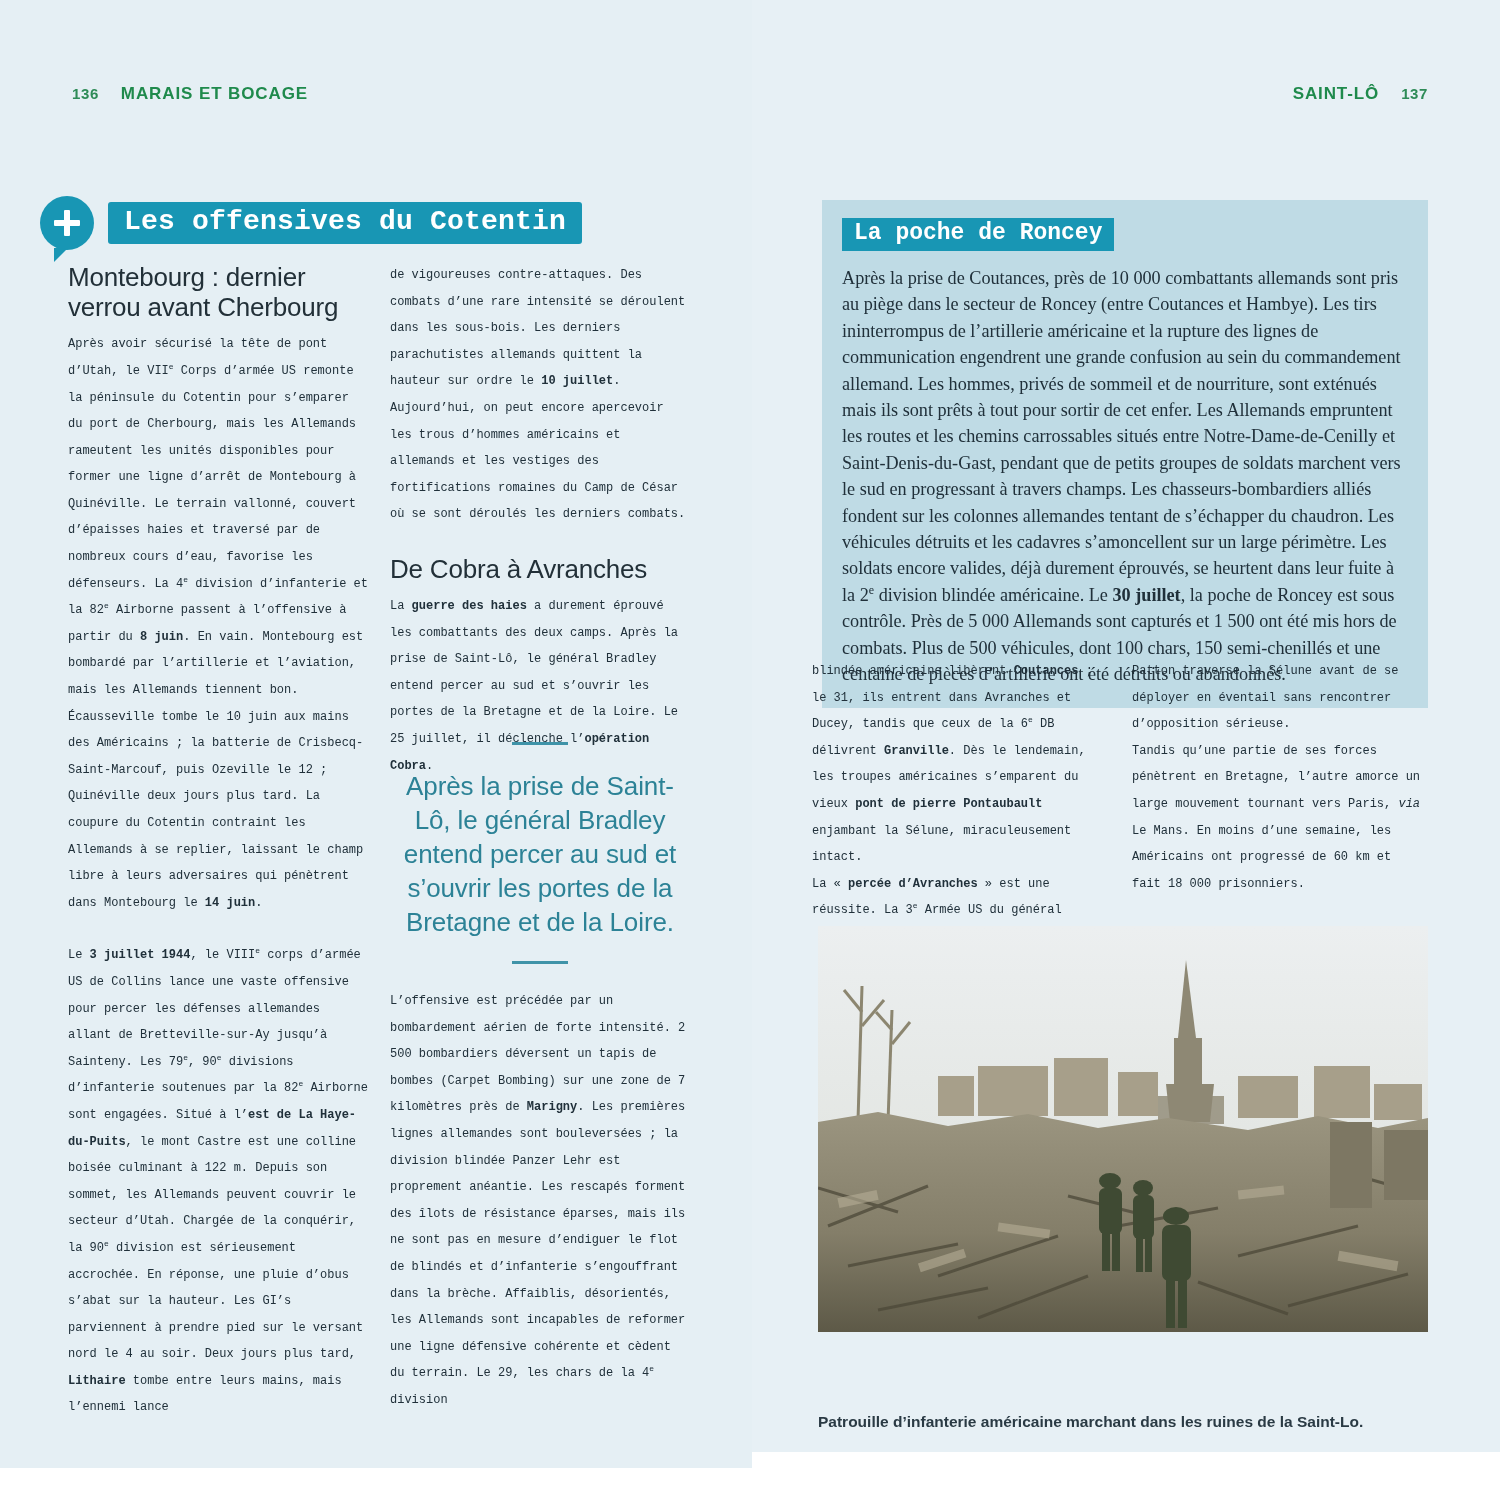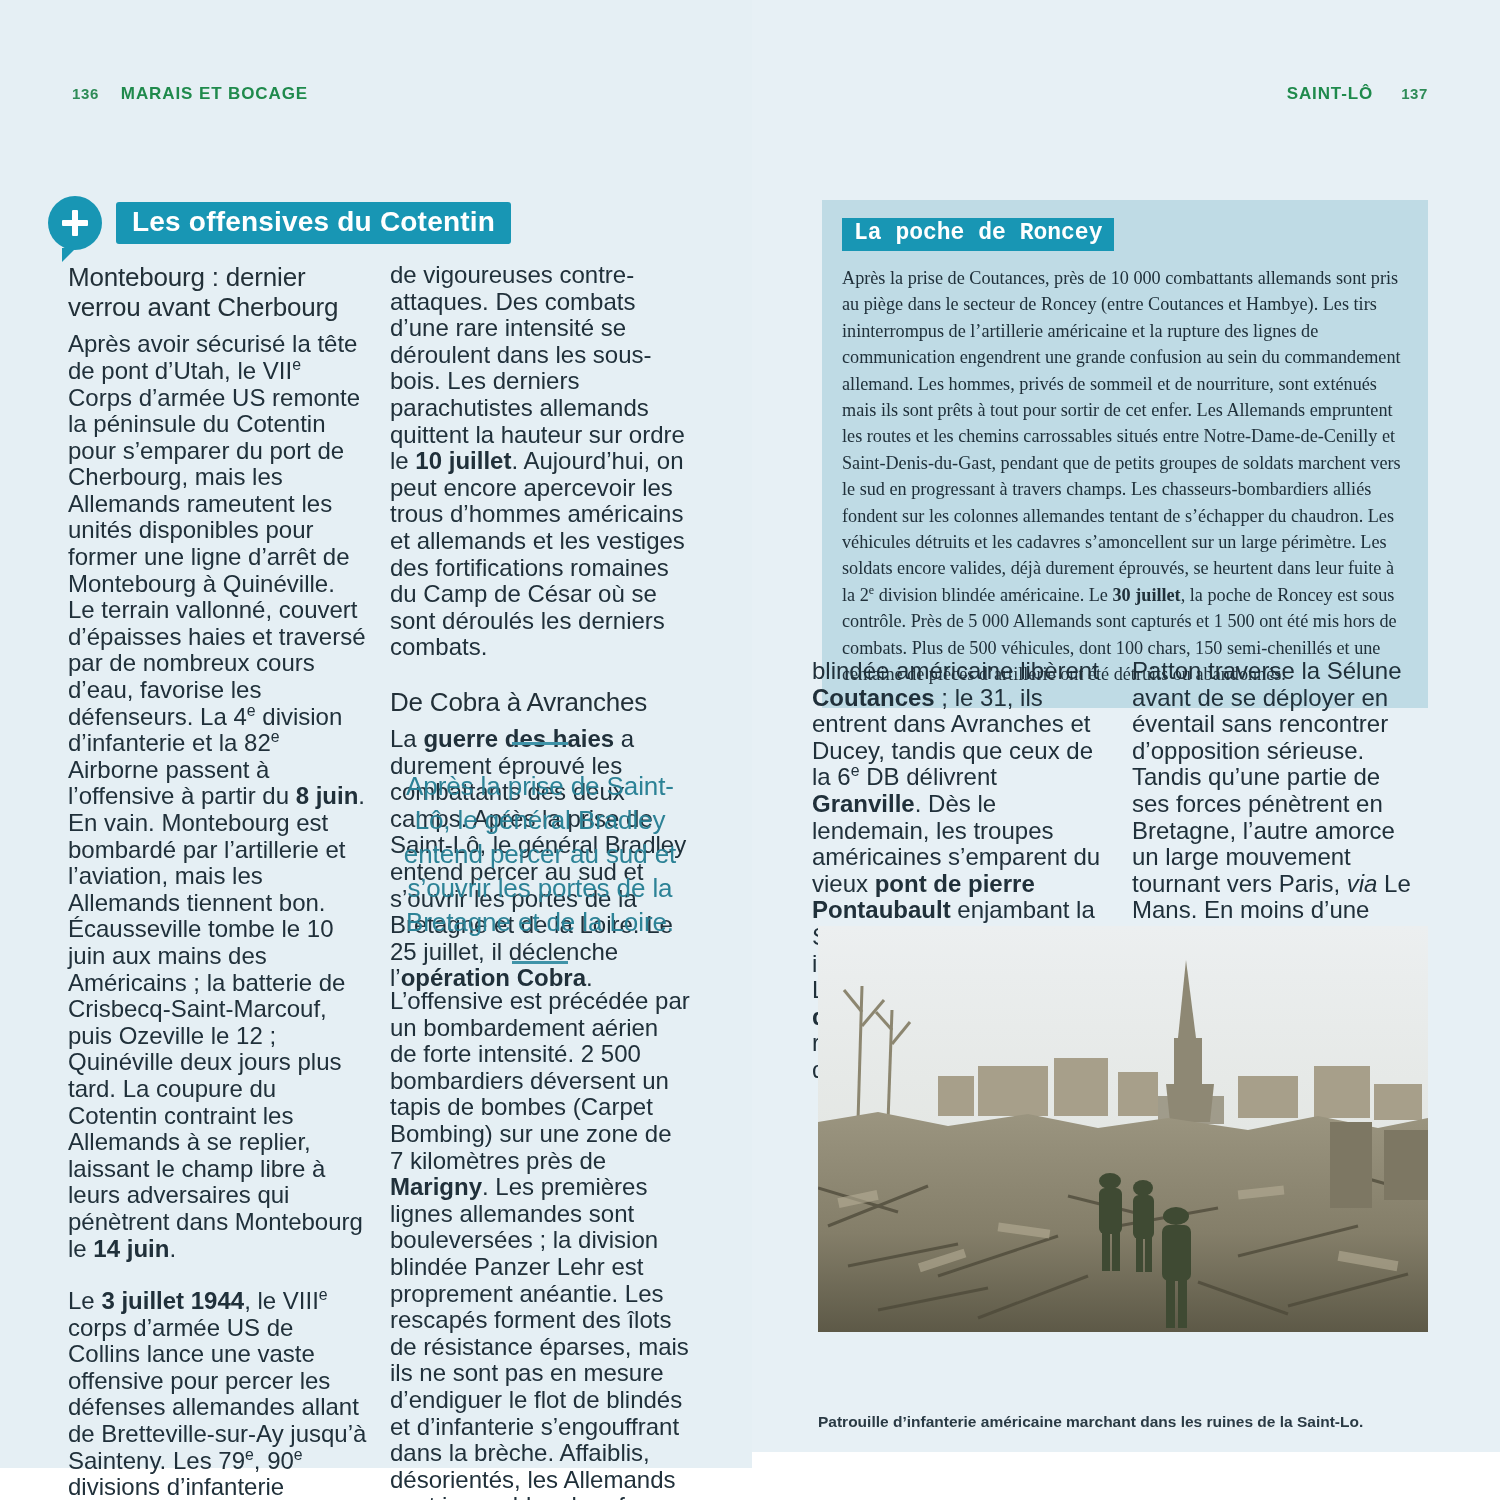--- a/index.html
+++ b/index.html
@@ -12,24 +12,24 @@
   .spread{position:relative;width:1500px;height:1084px;background:#86efac;}
   
   .page-left{position:absolute;left:0;top:0;width:752px;height:1468px;background:#e5eff4;}
   .page-right{position:absolute;left:752px;top:0;width:748px;height:1452px;background:#e7f0f5;}
 
   
   .runhead{position:absolute;top:84px;font-weight:bold;letter-spacing:.6px;}
   .folio{color:#2e8b57;font-size:15px;font-weight:bold;}
   .runtitle{color:#1f8a4c;font-size:17px;font-weight:bold;letter-spacing:.9px;}
   .rh-left{left:72px;display:flex;align-items:baseline;gap:22px;}
-  .rh-right{right:72px;display:flex;align-items:baseline;gap:28px;}
-
-  
-  .badge-wrap{position:absolute;left:48px;top:196px;display:flex;align-items:center;}
+  .rh-right{right:72px;display:flex;align-items:baseline;gap:22px;}
+
+  
+  .badge-wrap{position:absolute;left:40px;top:196px;display:flex;align-items:center;font-family:Liberation Mono, monospace;}
   .bubble{position:relative;width:54px;height:54px;border-radius:50%;
           background:#1896b4;display:flex;align-items:center;justify-content:center;flex:0 0 auto;}
   .bubble:after{content:"";position:absolute;left:14px;bottom:-12px;width:0;height:0;
           border-left:14px solid #1896b4;border-bottom:14px solid transparent;}
   .plus{position:relative;width:26px;height:26px;}
   .plus:before,.plus:after{content:"";position:absolute;background:#ffffff;border-radius:1px;}
   .plus:before{left:10px;top:0;width:6px;height:26px;}
   .plus:after{top:10px;left:0;height:6px;width:26px;}
   .sect-title{margin-left:14px;background:#1896b4;color:#ffffff;font-size:28px;font-weight:bold;
           padding:6px 16px 8px 16px;border-radius:3px;letter-spacing:.2px;line-height:1;}
@@ -37,22 +37,22 @@
   
   .col{position:absolute;font-family:"Liberation Serif", serif;color:#20303a;}
   .col-1{left:68px;top:262px;width:300px;}
   .col-2{left:390px;top:262px;width:300px;}
   .col-3{left:812px;top:658px;width:292px;}
   .col-4{left:1132px;top:658px;width:292px;}
 
   h2.sub{font-family:"Liberation Sans", sans-serif;font-weight:normal;color:#223038;
          font-size:26px;line-height:1.16;margin:0 0 9px 0;letter-spacing:-.2px;}
   h2.sub.tight{margin-top:0;}
-  p.body{font-size:24px;line-height:26.6px;margin:0 0 0 0;text-align:left;
-         font-family:Liberation Sans, sans-serif;}
+  p.body{font-size:12px;line-height:26.6px;margin:0 0 0 0;text-align:left;
+         font-family:Liberation Mono, monospace;}
   .spacer{height:26px;}
   b{font-weight:bold;}
   i{font-style:italic;}
   sup{font-size:.66em;vertical-align:super;line-height:0;}
 
   
   .pullquote{position:absolute;left:390px;top:742px;width:300px;text-align:center;}
   .pq-rule{width:56px;height:3px;background:#3f93a8;margin:0 auto;}
   .pq-text{font-family:"Liberation Sans", sans-serif;color:#2c8296;font-size:26px;
            line-height:34px;margin:24px 0 22px 0;letter-spacing:-.1px;}

